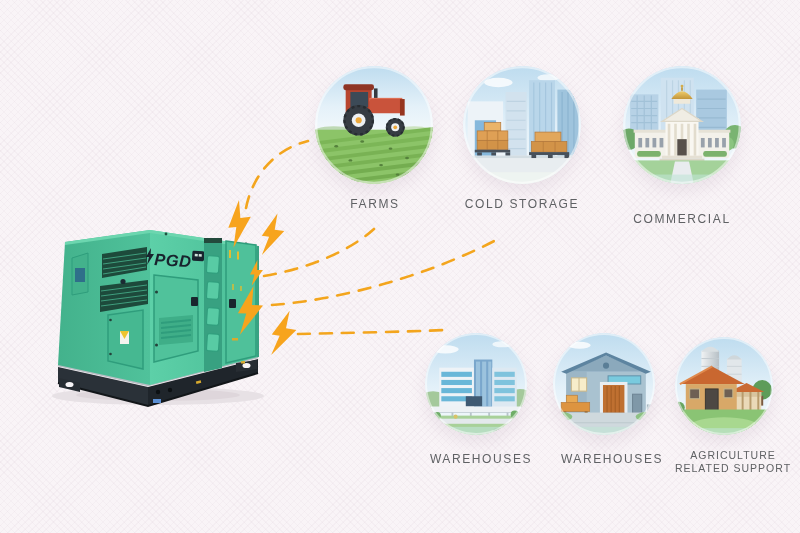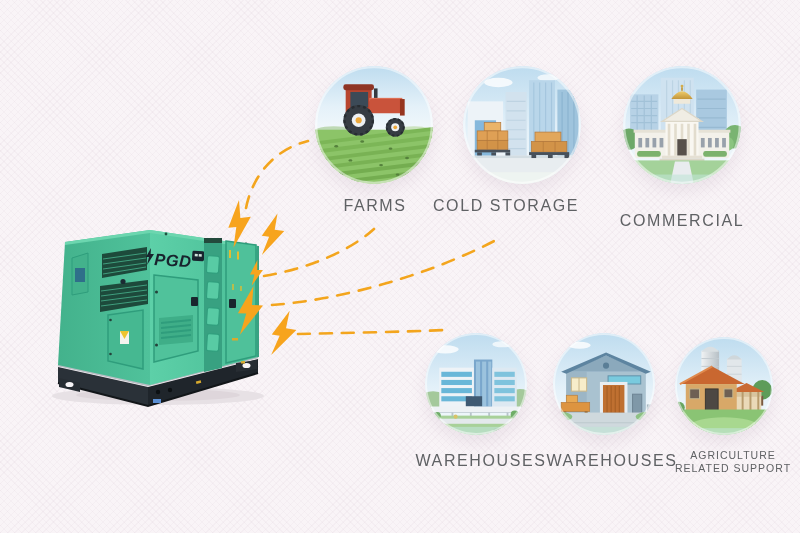--- a/index.html
+++ b/index.html
@@ -11,21 +11,21 @@
       repeating-linear-gradient(45deg, rgba(205,185,200,0.10) 0 1px, transparent 1px 5px),
       repeating-linear-gradient(-45deg, rgba(205,185,200,0.10) 0 1px, transparent 1px 5px);
   }
   .circle{
     position:absolute;border-radius:50%;overflow:hidden;
     box-shadow:0 8px 16px rgba(140,110,140,0.12);
   }
   .circle svg{display:block;width:100%;height:100%;}
   .cat-label{
     position:absolute;text-align:center;
-    font-size:16px;letter-spacing:1.6px;color:#5f6164;font-weight:400;
+    font-size:12px;letter-spacing:1.6px;color:#5f6164;font-weight:400;
     white-space:nowrap;
   }
   .cat-label.small{font-size:10.5px;letter-spacing:1px;line-height:13px;white-space:normal;}
   #connections{position:absolute;left:0;top:0;pointer-events:none;}
   #generator{position:absolute;left:46px;top:220px;width:230px;height:200px;}
 </style>
 </head>
 <body>
 
 <svg width="0" height="0" style="position:absolute" aria-hidden="true">
@@ -439,21 +439,21 @@
     <rect y="74" width="100" height="26" fill="#8ac474"></rect>
     <ellipse cx="50" cy="90" rx="34" ry="8" fill="#a8d88f"></ellipse>
     <circle cx="4" cy="72" r="6" fill="#68a55f"></circle>
     <rect y="93" width="100" height="7" fill="#bfe4d6" opacity="0.6"></rect>
     <circle cx="50" cy="50" r="49" fill="none" stroke="#ffffff" stroke-opacity="0.5" stroke-width="2"></circle>
   </g>
 </svg>
 </div>
 
 <div class="cat-label" style="left:295px;width:160px;top:197px">FARMS</div>
-<div class="cat-label" style="left:416px;width:180px;top:197px">COLD STORAGE</div>
+<div class="cat-label" style="left:432px;width:180px;top:197px">COLD STORAGE</div>
 <div class="cat-label" style="left:592px;width:180px;top:212px">COMMERCIAL</div>
 <div class="cat-label" style="left:401px;width:160px;top:452px">WAREHOUSES</div>
 <div class="cat-label" style="left:532px;width:160px;top:452px">WAREHOUSES</div>
 <div class="cat-label small" style="left:653px;width:160px;top:449px">
   <div>AGRICULTURE</div>
   <div>RELATED SUPPORT</div>
 </div>
 
 <svg id="connections" width="800" height="533" viewBox="0 0 800 533">
   <g fill="none" stroke="#F3A51D" stroke-width="2.6" stroke-linecap="round" stroke-dasharray="12 10">

